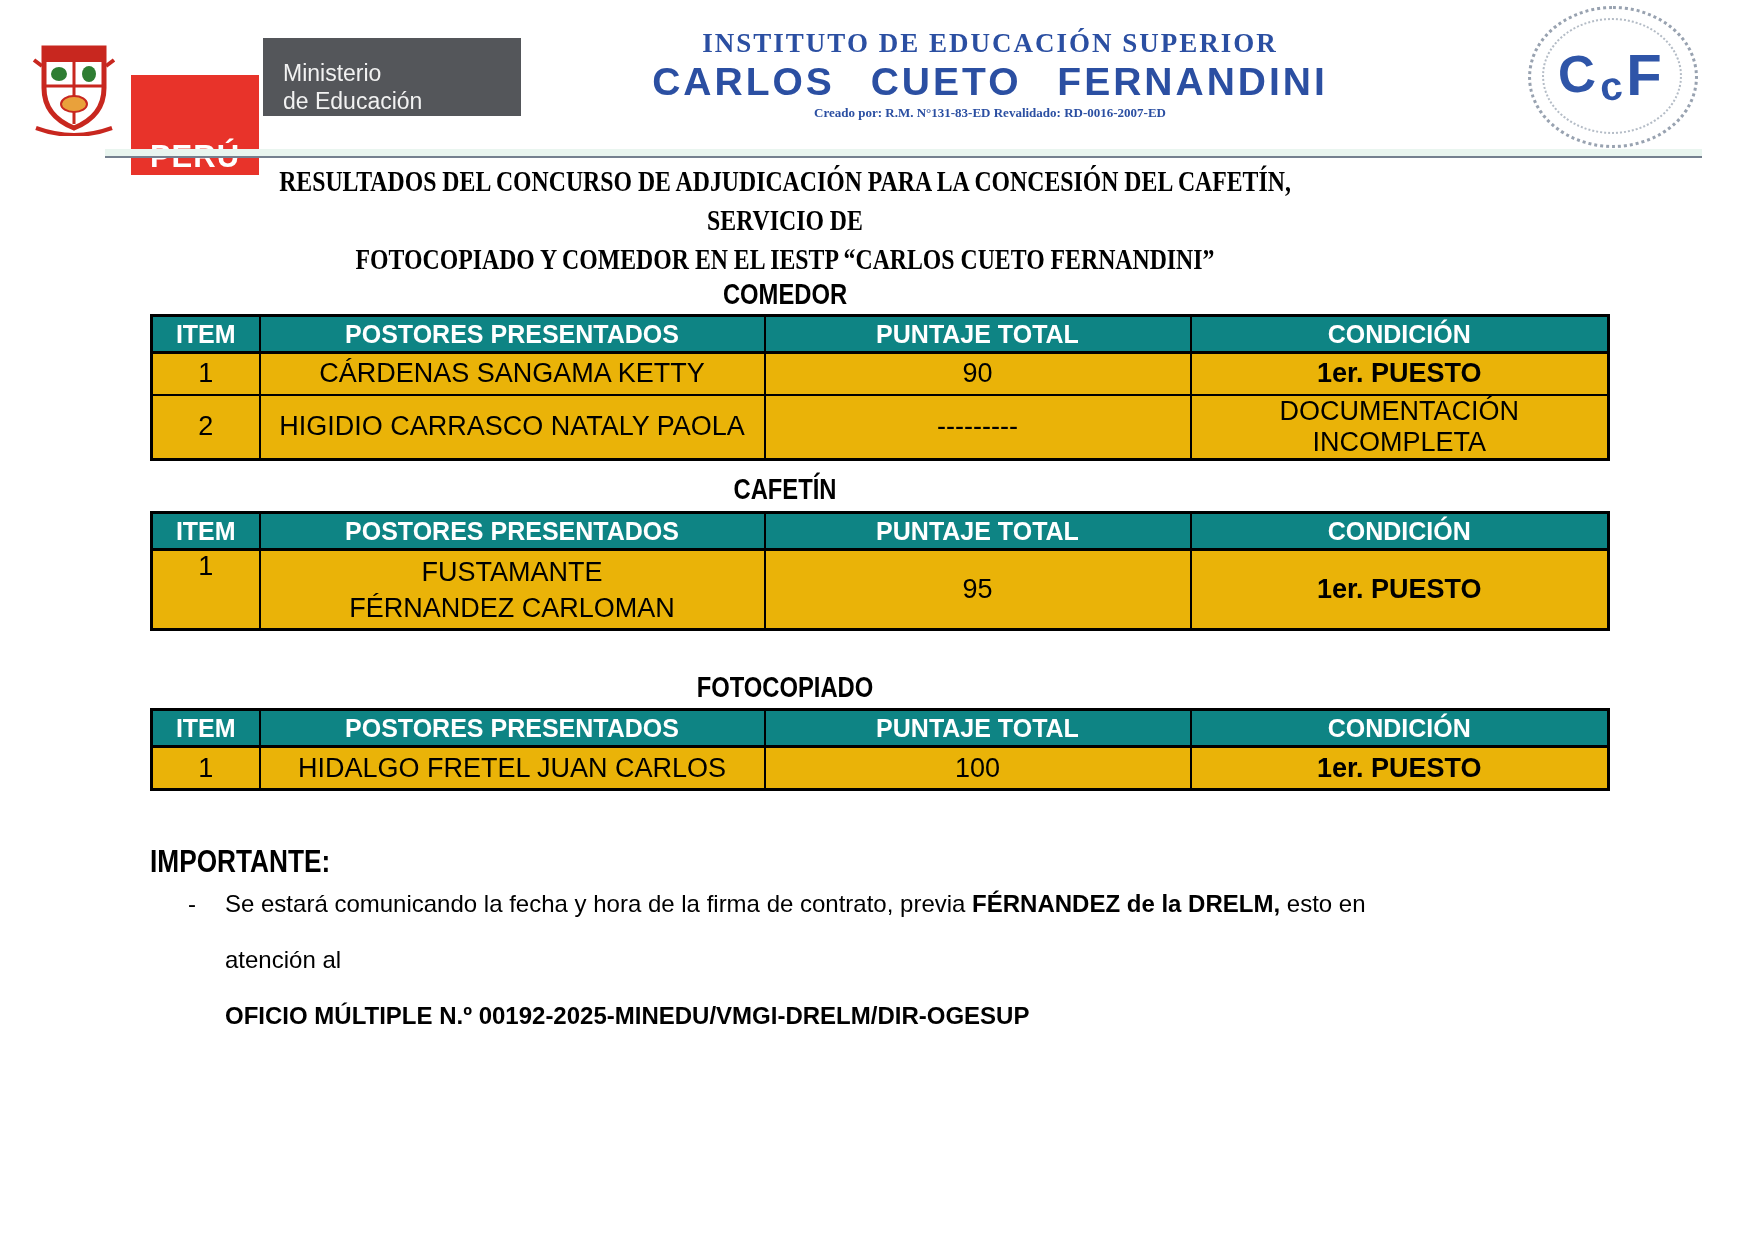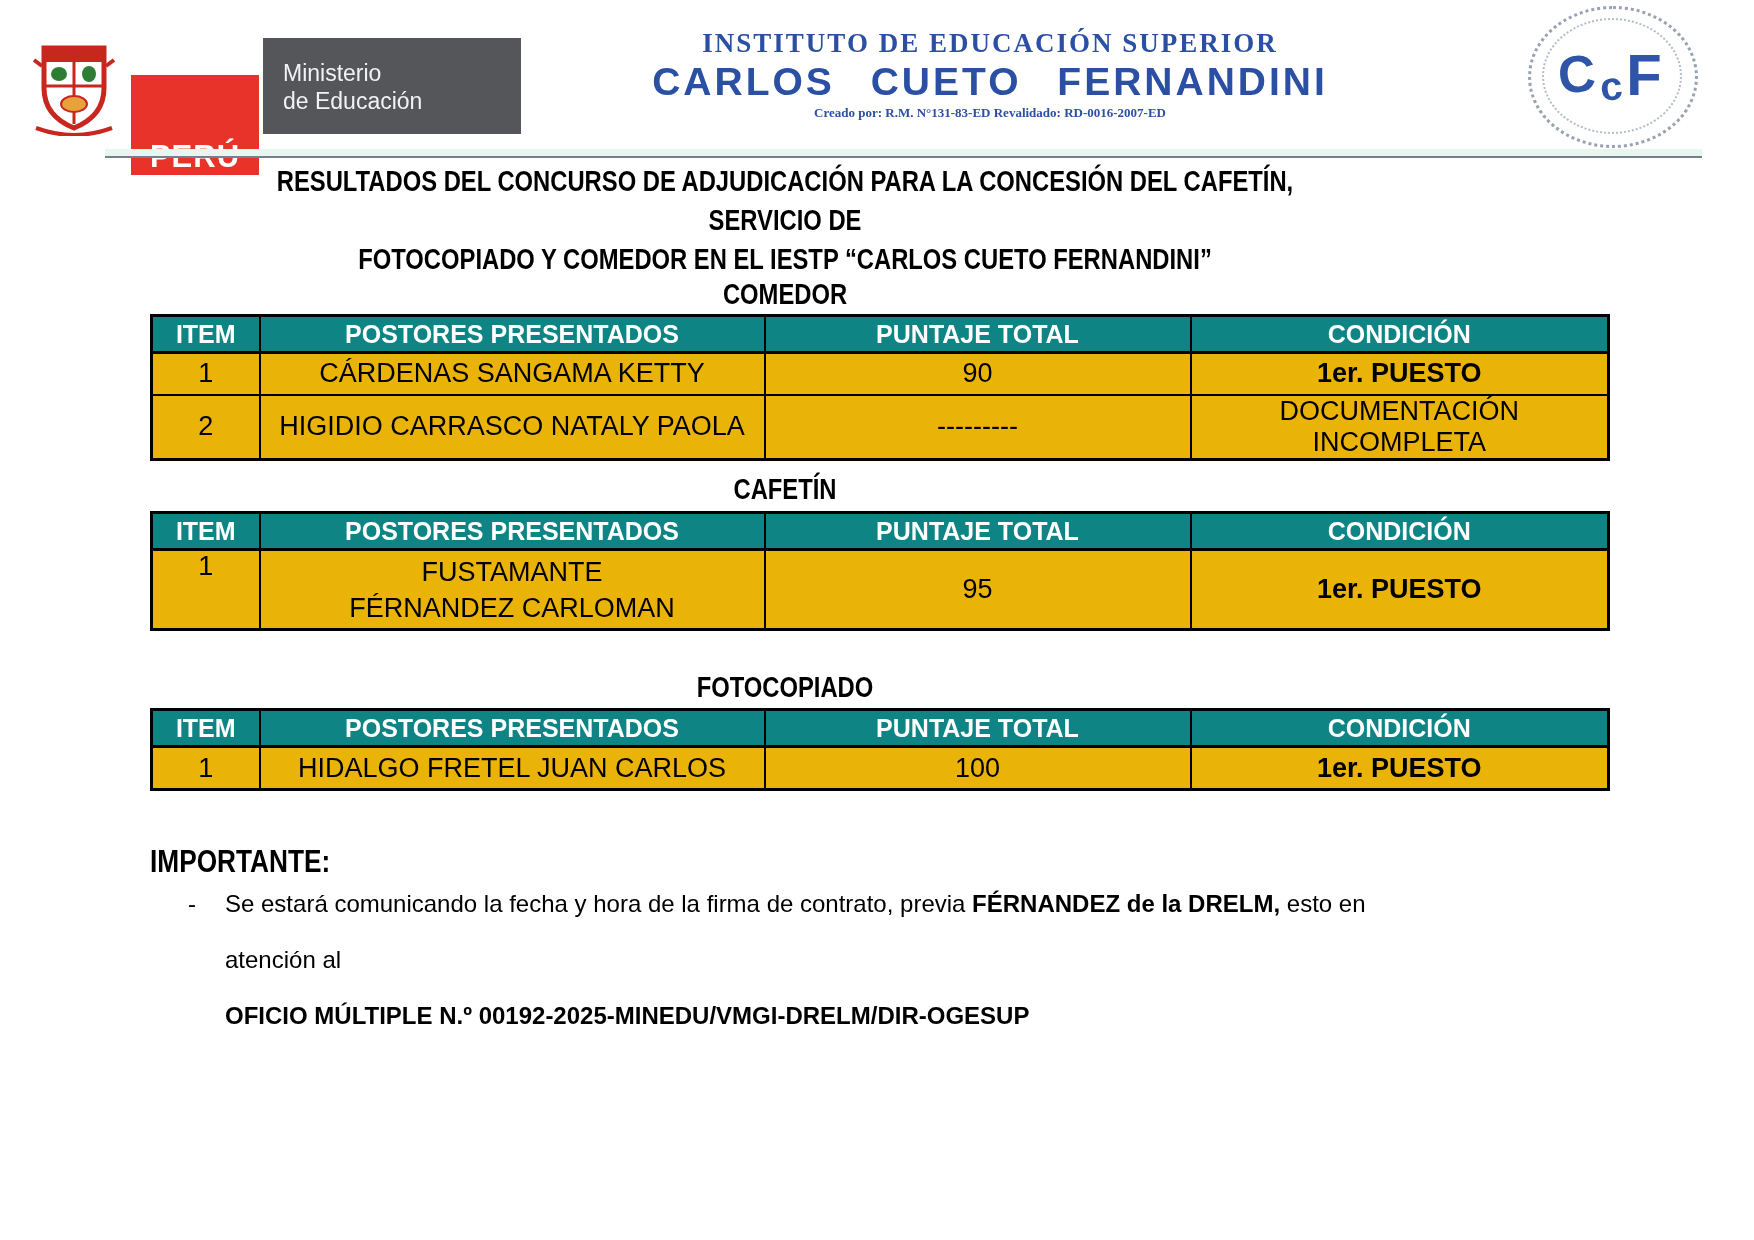--- a/index.html
+++ b/index.html
@@ -5,21 +5,21 @@
   html,body{margin:0;padding:0;background:#fff;}
   .page{position:relative;width:1754px;height:1240px;background:#fff;overflow:hidden;
         font-family:"Liberation Sans",sans-serif;color:#000;}
 
   
   .abs{position:absolute;}
   #coat{left:30px;top:40px;width:88px;height:96px;}
   #redbox{left:131px;top:38px;width:128px;height:100px;background:#E8332A;
           display:flex;align-items:flex-end;justify-content:center;margin-top:37px;}
   #redbox span{color:#fff;font-weight:bold;font-size:31px;letter-spacing:1px;}
-  #graybox{left:263px;top:38px;width:258px;height:96px;background:#54565A;
+  #graybox{left:263px;top:38px;width:258px;height:78px;background:#54565A;
            color:#f2f2f2;font-size:23px;line-height:28px;padding:21px 0 0 20px;box-sizing:border-box;}
   #institute{left:600px;top:28px;width:780px;text-align:center;color:#2B4FA2;}
   .inst1{font-family:"Liberation Serif",serif;font-weight:bold;font-size:27px;letter-spacing:2px;}
   .inst2{font-weight:bold;font-size:39px;letter-spacing:3px;word-spacing:22px;margin-top:1px;}
   .inst3{font-family:"Liberation Serif",serif;font-weight:bold;font-size:13px;margin-top:1px;}
   #seal{left:1528px;top:6px;width:170px;height:142px;}
   .seal-ring{position:absolute;left:0;top:0;width:164px;height:136px;border-radius:50%;
              border:3px dotted #98a2b0;}
   .seal-ring2{position:absolute;left:14px;top:12px;width:136px;height:112px;border-radius:50%;
               border:2px dotted #b4bcc6;}
@@ -30,21 +30,21 @@
   .seal-f{font-size:58px;}
   #hrule-band{left:105px;top:149px;width:1597px;height:7px;background:#E9F5EF;}
   #hrule{left:105px;top:156px;width:1597px;height:2px;background:#75808F;}
 
   
   .cnd-c{transform:scaleX(0.82);transform-origin:center;}
   .cnd-l{transform:scaleX(0.82);transform-origin:left center;display:inline-block;}
 
   
   #doc-title{left:150px;top:162px;width:1270px;text-align:center;font-weight:bold;
-             font-size:29px;line-height:39px;}
+             font-size:29px;line-height:39px;font-family:Liberation Serif, serif;}
   .sec-title{left:150px;width:1270px;text-align:center;font-weight:bold;font-size:29px;}
   #sec-comedor{top:278px;} #sec-cafetin{top:473px;} #sec-fotocopiado{top:671px;}
 
   
   table.res{border-collapse:collapse;width:1457px;table-layout:fixed;position:absolute;left:150px;
             background:#eab308;}
   #table-comedor{top:314px;} #table-cafetin{top:511px;} #table-fotocopiado{top:708px;}
   table.res{border:3px solid #000;}
   table.res th{background:#0E8484;color:#fff;font-weight:bold;font-size:25px;height:34px;
                border:2px solid #000;border-bottom:3px solid #000;padding:0;}

